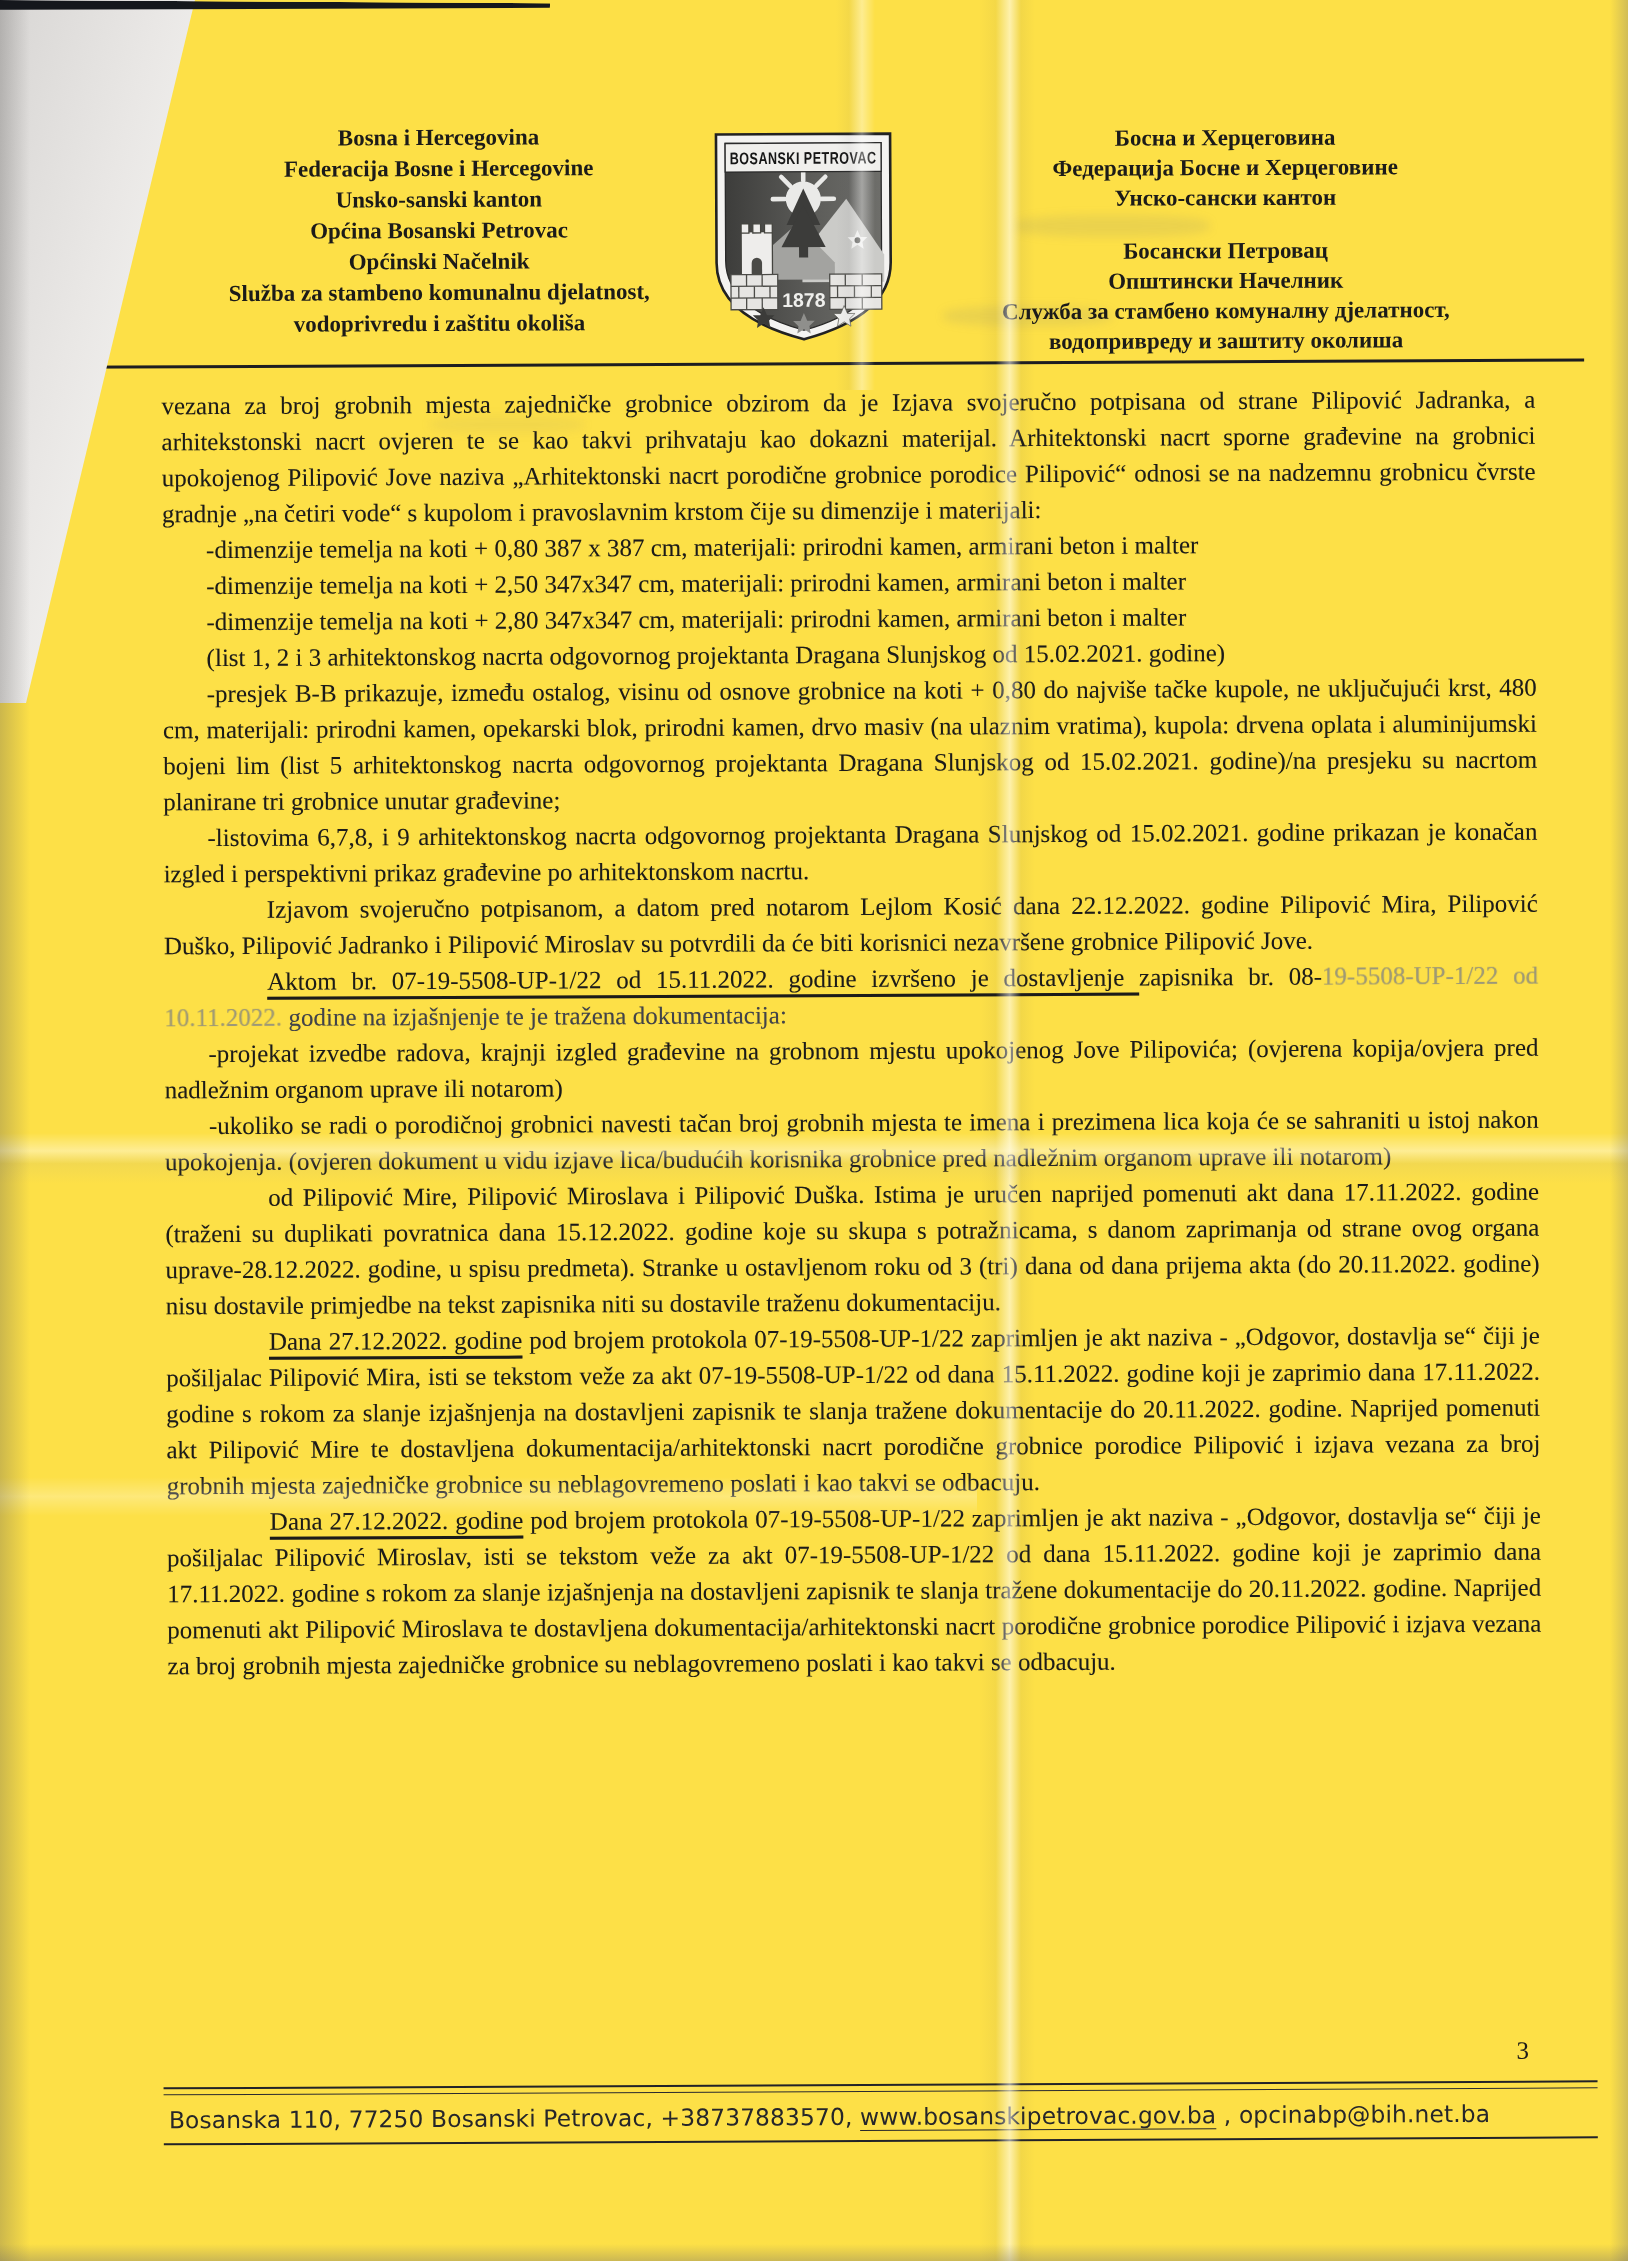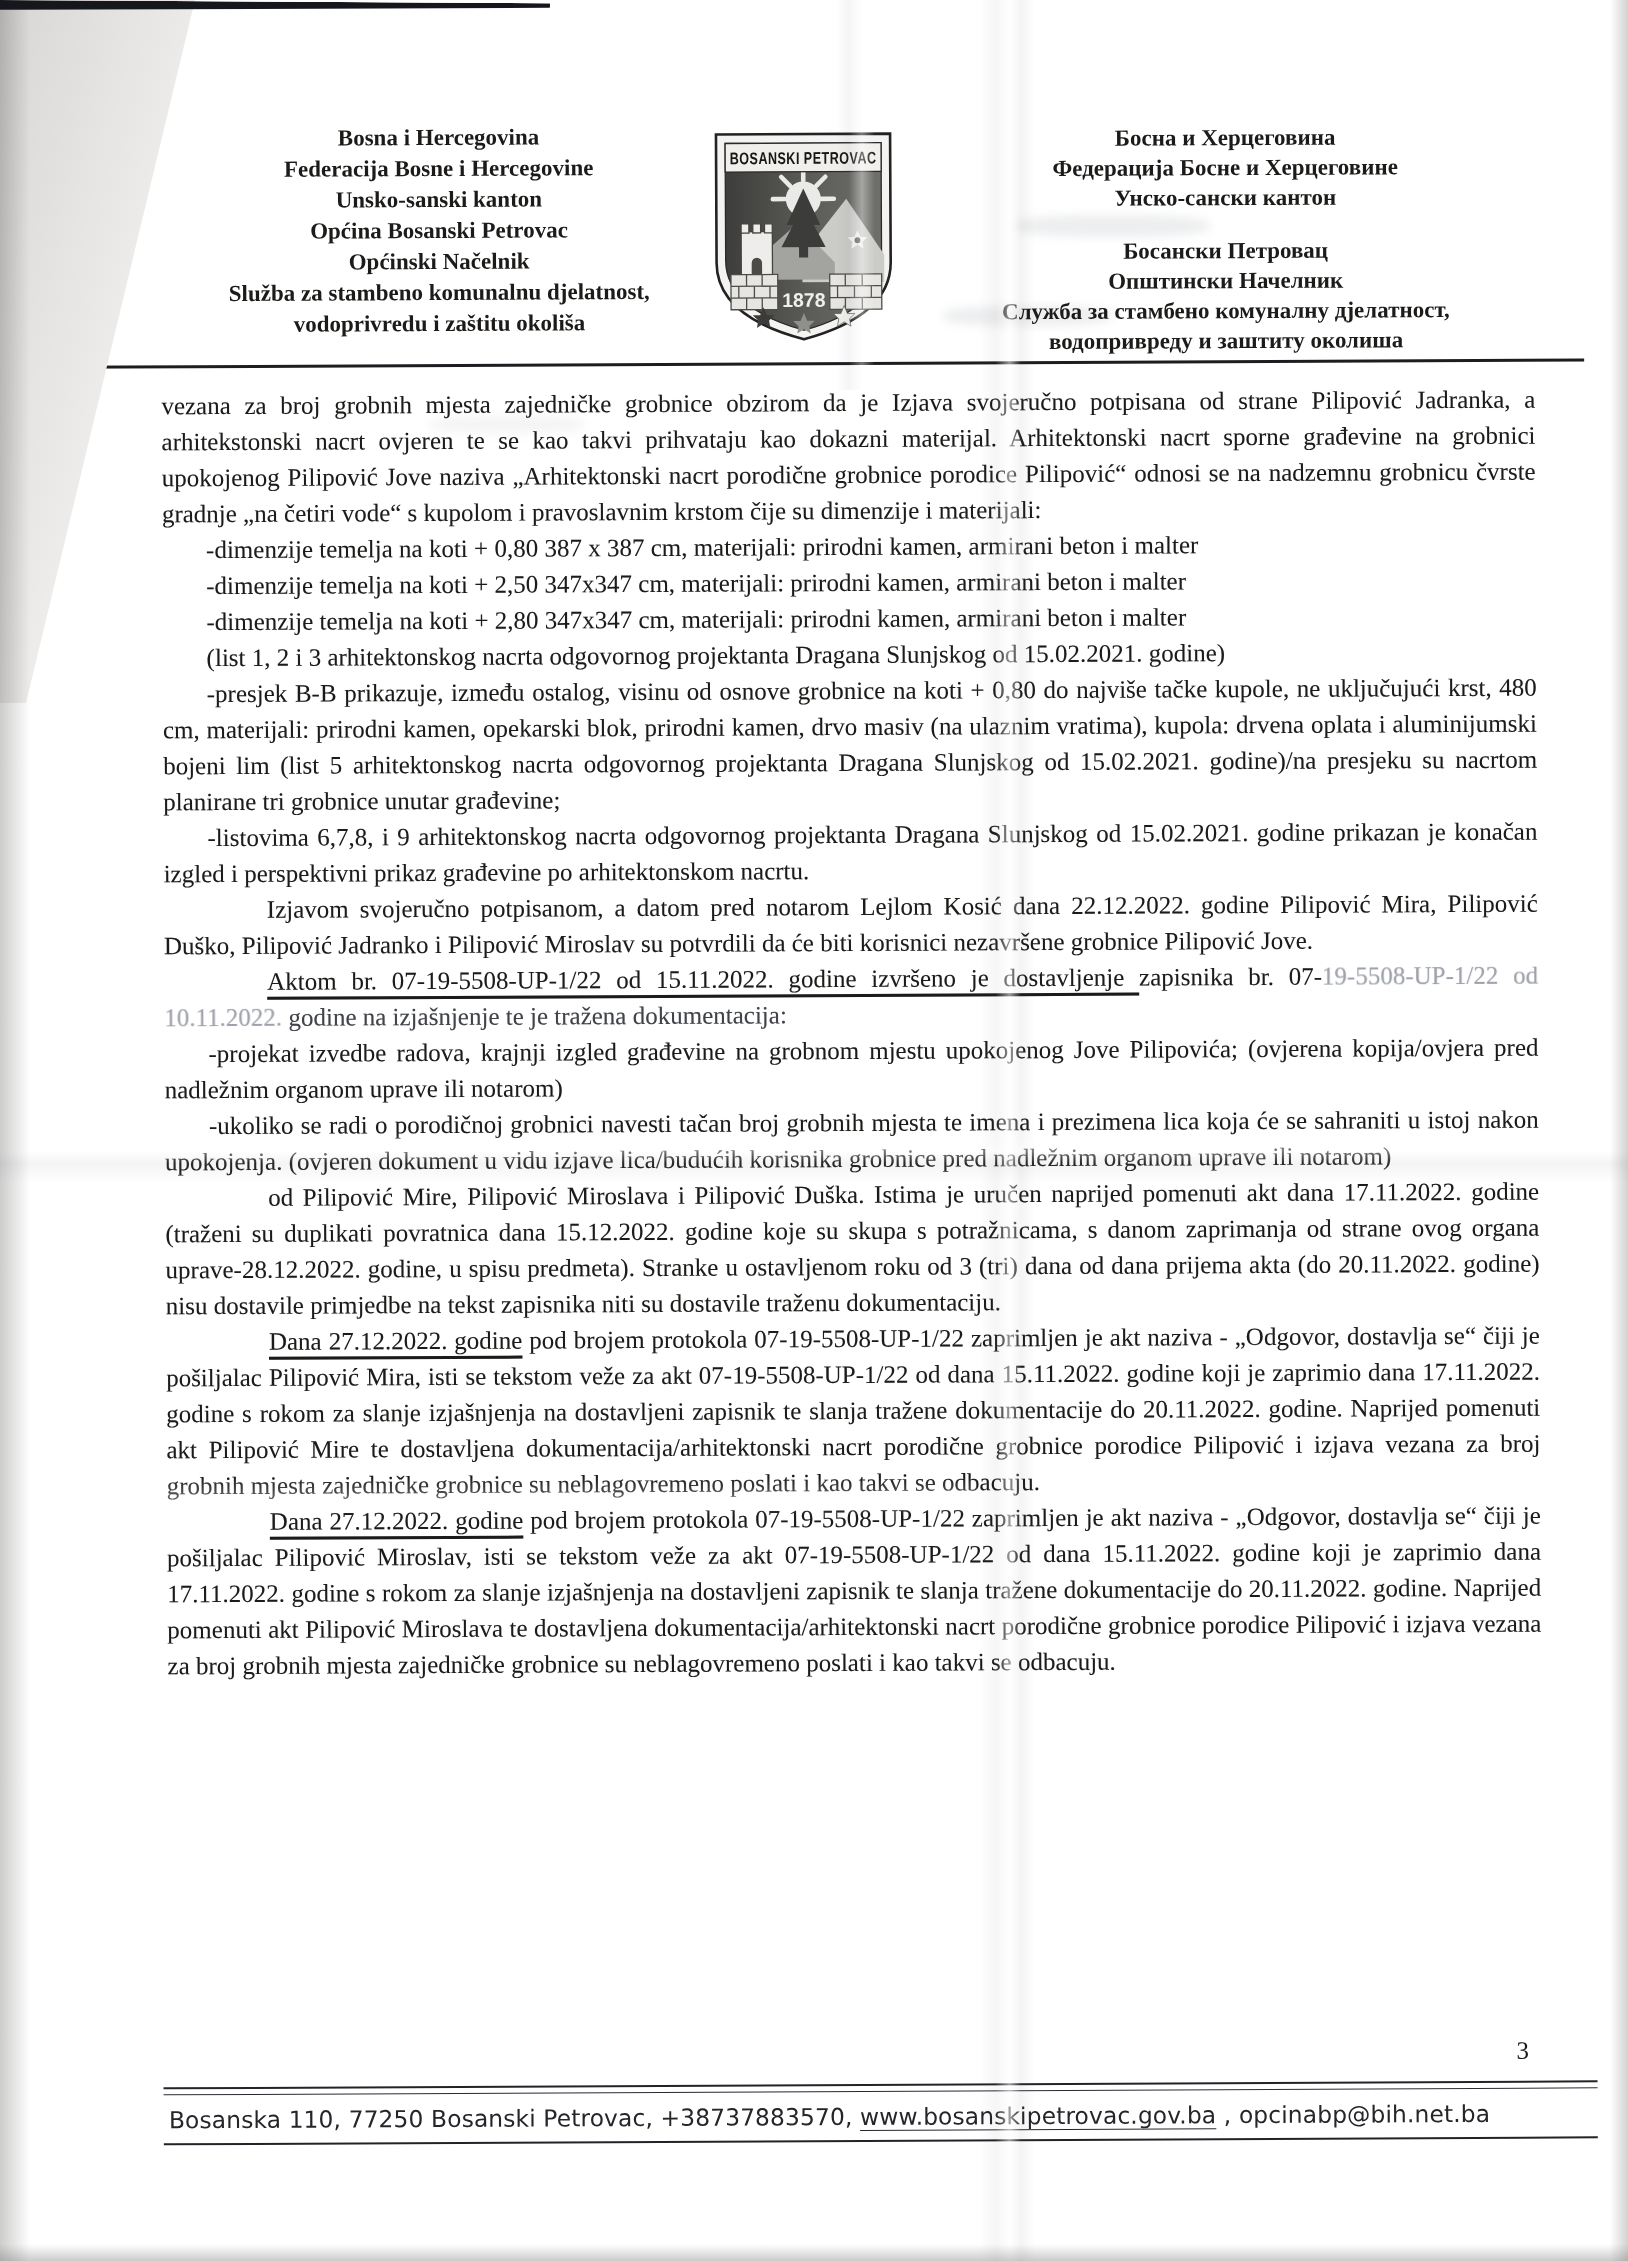--- a/index.html
+++ b/index.html
@@ -2,21 +2,21 @@
 <html lang="bs" style="font-size:10.4px"><head>
 <meta charset="utf-8">
 <style>
   html,body{margin:0;padding:0;}
   body{
     width:1629px;height:2261px;position:relative;overflow:hidden;
     background:#e9e8e6;
     font-family:"Liberation Serif", serif;
   }
   .page{
-    position:absolute;inset:0;background:#ffffff;
+    position:absolute;inset:0;background:#fde047;
   }
   
   .strip-top{
     position:absolute;top:0;left:0;width:550px;height:9.8px;background:#15171c;
     transform:rotate(0.35deg);transform-origin:left top;
     clip-path:polygon(0 0,100% 0,100% 45%,2% 100%,0 100%);
     z-index:6;
   }
   .wedge-topleft{
     position:absolute;top:0;left:0;width:215px;height:703px;
@@ -200,21 +200,21 @@
 
     <main class="bodytext">
       <p>vezana za broj grobnih mjesta zajedničke grobnice obzirom da je Izjava svojeručno potpisana od strane Pilipović Jadranka, a arhitekstonski nacrt ovjeren te se kao takvi prihvataju kao dokazni materijal. Arhitektonski nacrt sporne građevine na grobnici upokojenog Pilipović Jove naziva „Arhitektonski nacrt porodične grobnice porodice Pilipović“ odnosi se na nadzemnu grobnicu čvrste gradnje „na četiri vode“ s kupolom i pravoslavnim krstom čije su dimenzije i materijali:</p>
       <p class="ind-s">-dimenzije temelja na koti + 0,80 387 x 387 cm, materijali: prirodni kamen, armirani beton i malter</p>
       <p class="ind-s">-dimenzije temelja na koti + 2,50 347x347 cm, materijali: prirodni kamen, armirani beton i malter</p>
       <p class="ind-s">-dimenzije temelja na koti + 2,80 347x347 cm, materijali: prirodni kamen, armirani beton i malter</p>
       <p class="ind-s">(list 1, 2 i 3 arhitektonskog nacrta odgovornog projektanta Dragana Slunjskog od 15.02.2021. godine)</p>
       <p class="ind-s">-presjek B-B prikazuje, između ostalog, visinu od osnove grobnice na koti + 0,80 do najviše tačke kupole, ne uključujući krst, 480 cm, materijali: prirodni kamen, opekarski blok, prirodni kamen, drvo masiv (na ulaznim vratima), kupola: drvena oplata i aluminijumski bojeni lim (list 5 arhitektonskog nacrta odgovornog projektanta Dragana Slunjskog od 15.02.2021. godine)/na presjeku su nacrtom planirane tri grobnice unutar građevine;</p>
       <p class="ind-s">-listovima 6,7,8, i 9 arhitektonskog nacrta odgovornog projektanta Dragana Slunjskog od 15.02.2021. godine prikazan je konačan izgled i perspektivni prikaz građevine po arhitektonskom nacrtu.</p>
       <p class="ind-p">Izjavom svojeručno potpisanom, a datom pred notarom Lejlom Kosić dana 22.12.2022. godine Pilipović Mira, Pilipović Duško, Pilipović Jadranko i Pilipović Miroslav su potvrdili da će biti korisnici nezavršene grobnice Pilipović Jove.</p>
-      <p class="ind-p"><span class="u">Aktom br. 07-19-5508-UP-1/22 od 15.11.2022. godine izvršeno je dostavljenje </span><span>zapisnika br. 07-</span><span class="faded">19-5508-UP-1/22 od 10.11.2022.</span><span class="dim"> godine na izjašnjenje te je tražena dokumentacija:</span></p>
+      <p class="ind-p"><span class="u">Aktom br. 07-19-5508-UP-1/22 od 15.11.2022. godine izvršeno je dostavljenje </span><span>zapisnika br. 08-</span><span class="faded">19-5508-UP-1/22 od 10.11.2022.</span><span class="dim"> godine na izjašnjenje te je tražena dokumentacija:</span></p>
       <p class="ind-s">-projekat izvedbe radova, krajnji izgled građevine na grobnom mjestu upokojenog Jove Pilipovića; (ovjerena kopija/ovjera pred nadležnim organom uprave ili notarom)</p>
       <p class="ind-s">-ukoliko se radi o porodičnoj grobnici navesti tačan broj grobnih mjesta te imena i prezimena lica koja će se sahraniti u istoj nakon upokojenja. (ovjeren dokument u vidu izjave lica/budućih korisnika grobnice pred nadležnim organom uprave ili notarom)</p>
       <p class="ind-p">od Pilipović Mire, Pilipović Miroslava i Pilipović Duška. Istima je uručen naprijed pomenuti akt dana 17.11.2022. godine (traženi su duplikati povratnica dana 15.12.2022. godine koje su skupa s potražnicama, s danom zaprimanja od strane ovog organa uprave-28.12.2022. godine, u spisu predmeta). Stranke u ostavljenom roku od 3 (tri) dana od dana prijema akta (do 20.11.2022. godine) nisu dostavile primjedbe na tekst zapisnika niti su dostavile traženu dokumentaciju.</p>
       <p class="ind-p"><span class="u">Dana 27.12.2022. godine</span><span> pod brojem protokola 07-19-5508-UP-1/22 zaprimljen je akt naziva - „Odgovor, dostavlja se“ čiji je pošiljalac Pilipović Mira, isti se tekstom veže za akt 07-19-5508-UP-1/22 od dana 15.11.2022. godine koji je zaprimio dana 17.11.2022. godine s rokom za slanje izjašnjenja na dostavljeni zapisnik te slanja tražene dokumentacije do 20.11.2022. godine. Naprijed pomenuti akt Pilipović Mire te dostavljena dokumentacija/arhitektonski nacrt porodične grobnice porodice Pilipović i izjava vezana za broj grobnih mjesta zajedničke grobnice su neblagovremeno poslati i kao takvi se odbacuju.</span></p>
       <p class="ind-p"><span class="u">Dana 27.12.2022. godine</span><span> pod brojem protokola 07-19-5508-UP-1/22 zaprimljen je akt naziva - „Odgovor, dostavlja se“ čiji je pošiljalac Pilipović Miroslav, isti se tekstom veže za akt 07-19-5508-UP-1/22 od dana 15.11.2022. godine koji je zaprimio dana 17.11.2022. godine s rokom za slanje izjašnjenja na dostavljeni zapisnik te slanja tražene dokumentacije do 20.11.2022. godine. Naprijed pomenuti akt Pilipović Miroslava te dostavljena dokumentacija/arhitektonski nacrt porodične grobnice porodice Pilipović i izjava vezana za broj grobnih mjesta zajedničke grobnice su neblagovremeno poslati i kao takvi se odbacuju.</span></p>
     </main>
 
     <div class="pagenum">3</div>
 
     <footer class="pagefooter">

